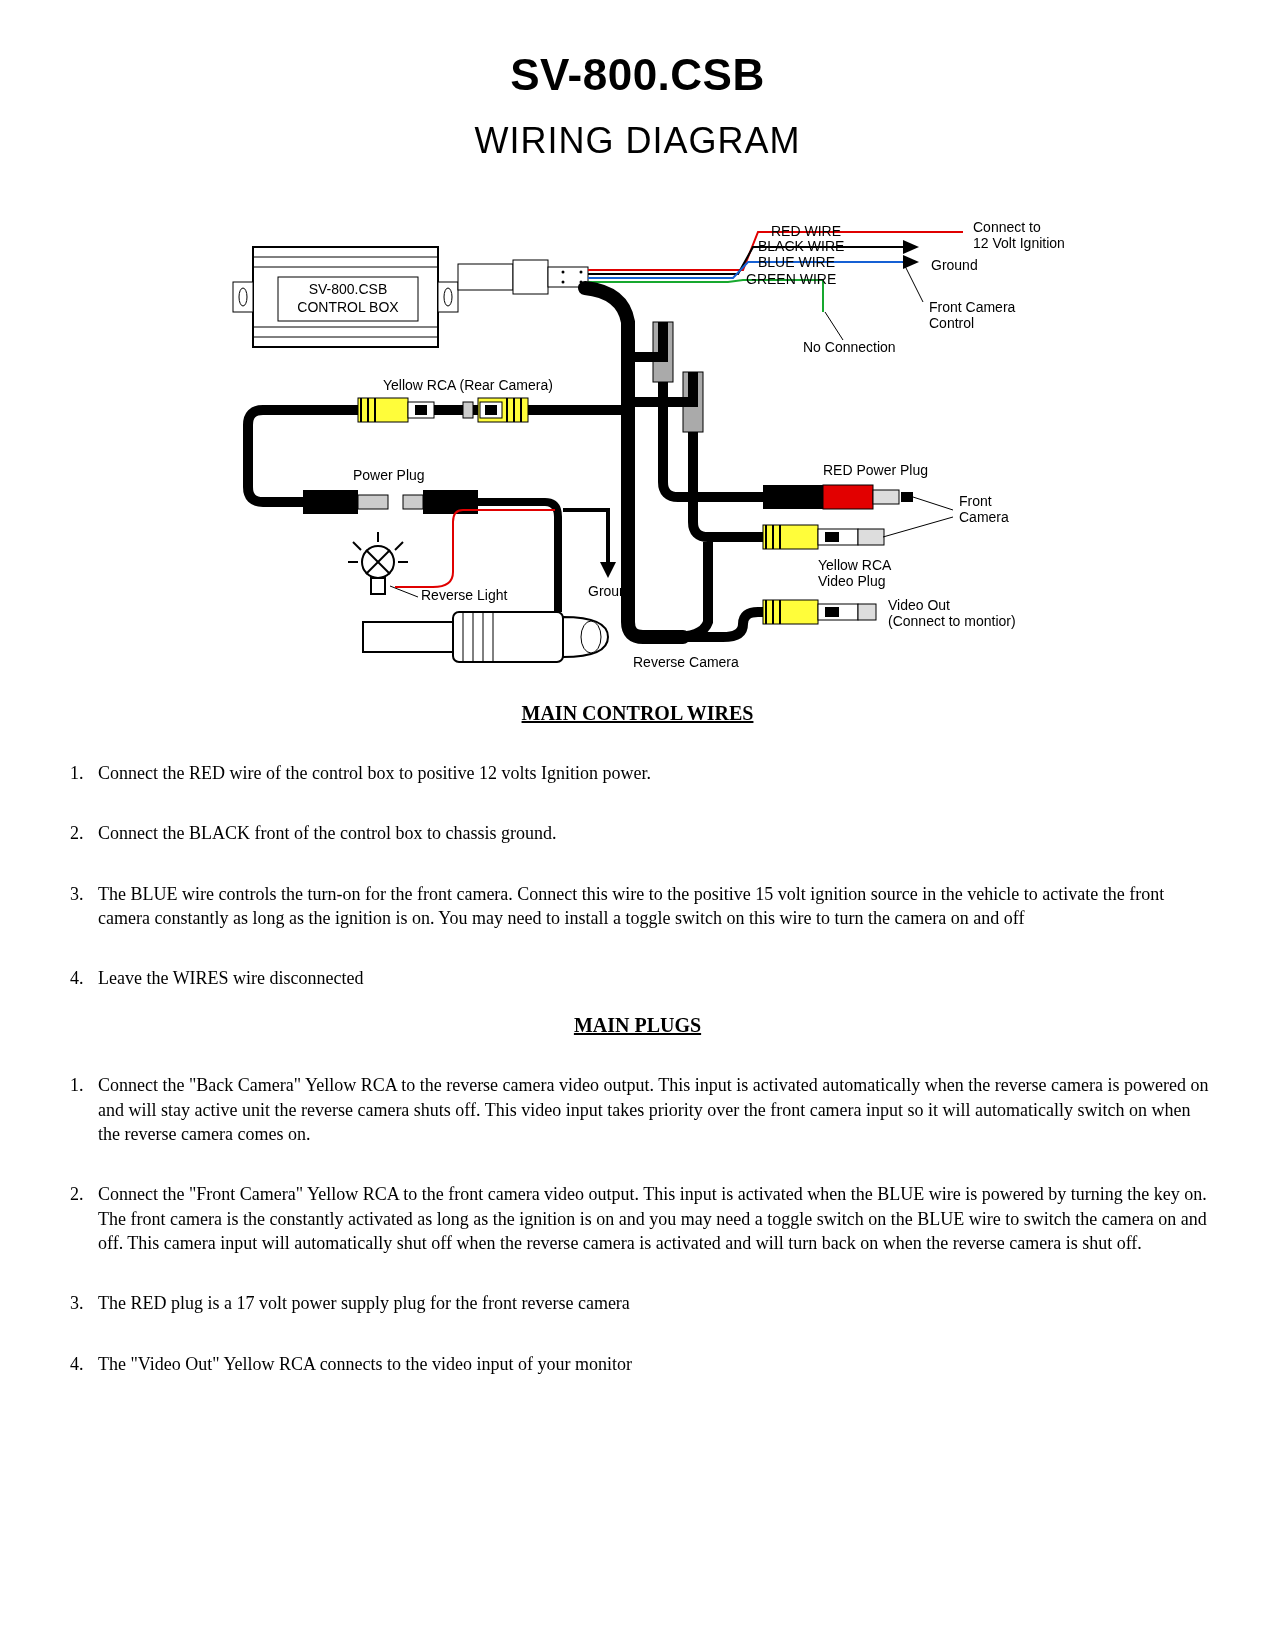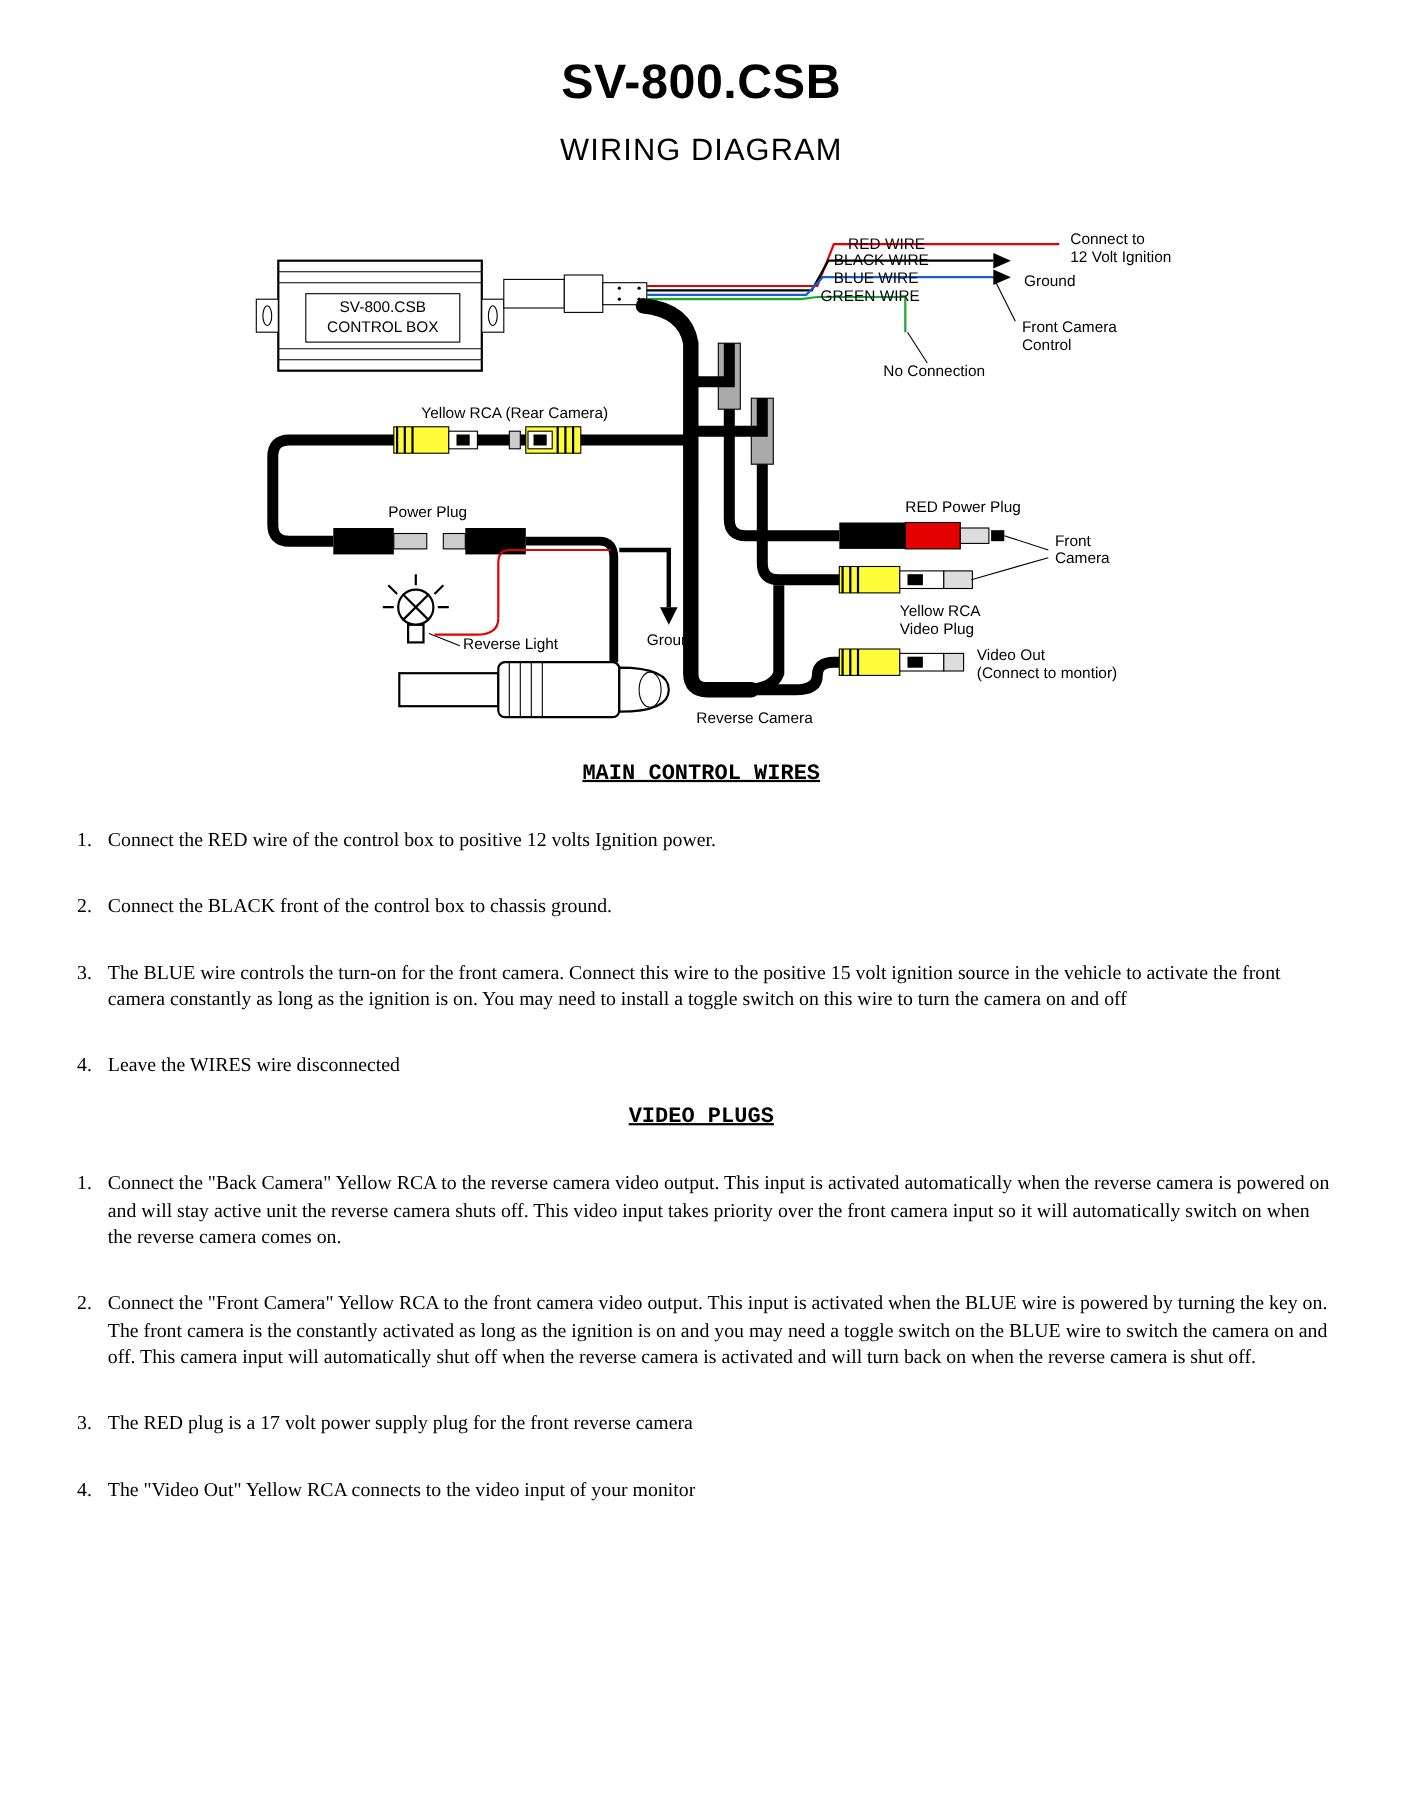--- a/index.html
+++ b/index.html
@@ -13,37 +13,37 @@
   h1.main-title {
     font-family: Arial, Helvetica, sans-serif;
     font-weight: 900;
     font-size: 44px;
     text-align: center;
     margin: 10px 0 20px 0;
     letter-spacing: 0.5px;
   }
   h2.subtitle {
     font-weight: 400;
-    font-size: 28px;
+    font-size: 36px;
     text-align: center;
     margin: 10px 0 30px 0;
     letter-spacing: 1px;
   }
   .diagram-wrap {
     width: 870px;
     height: 480px;
     margin: 0 auto 30px auto;
     position: relative;
   }
   .diagram-wrap svg {
     width: 100%;
     height: 100%;
   }
   .section-heading {
-    font-family: Liberation Mono, monospace;
+    font-family: Liberation Serif, serif;
     font-weight: bold;
     font-size: 20px;
     text-decoration: underline;
     text-align: center;
     margin: 24px 0 16px 0;
   }
   ol.steps {
     font-family: "Times New Roman", Times, serif;
     font-size: 18px;
     line-height: 1.35;
@@ -246,19 +246,19 @@
 </div>
 
 <div class="section-heading">MAIN CONTROL WIRES</div>
 <ol class="steps">
   <li>Connect the RED wire of the control box to positive 12 volts Ignition power.</li>
   <li>Connect the BLACK front of the control box to chassis ground.</li>
   <li>The BLUE wire controls the turn-on for the front camera. Connect this wire to the positive 15 volt ignition source in the vehicle to activate the front camera constantly as long as the ignition is on. You may need to install a toggle switch on this wire to turn the camera on and off</li>
   <li>Leave the WIRES wire disconnected</li>
 </ol>
 
-<div class="section-heading">VIDEO PLUGS</div>
+<div class="section-heading">MAIN PLUGS</div>
 <ol class="steps">
   <li>Connect the "Back Camera" Yellow RCA to the reverse camera video output. This input is activated automatically when the reverse camera is powered on and will stay active unit the reverse camera shuts off. This video input takes priority over the front camera input so it will automatically switch on when the reverse camera comes on.</li>
   <li>Connect the "Front Camera" Yellow RCA to the front camera video output. This input is activated when the BLUE wire is powered by turning the key on. The front camera is the constantly activated as long as the ignition is on and you may need a toggle switch on the BLUE wire to switch the camera on and off. This camera input will automatically shut off when the reverse camera is activated and will turn back on when the reverse camera is shut off.</li>
   <li>The RED plug is a 17 volt power supply plug for the front reverse camera</li>
   <li>The "Video Out"  Yellow RCA connects to the video input of your monitor</li>
 </ol>
 
 </body></html>

